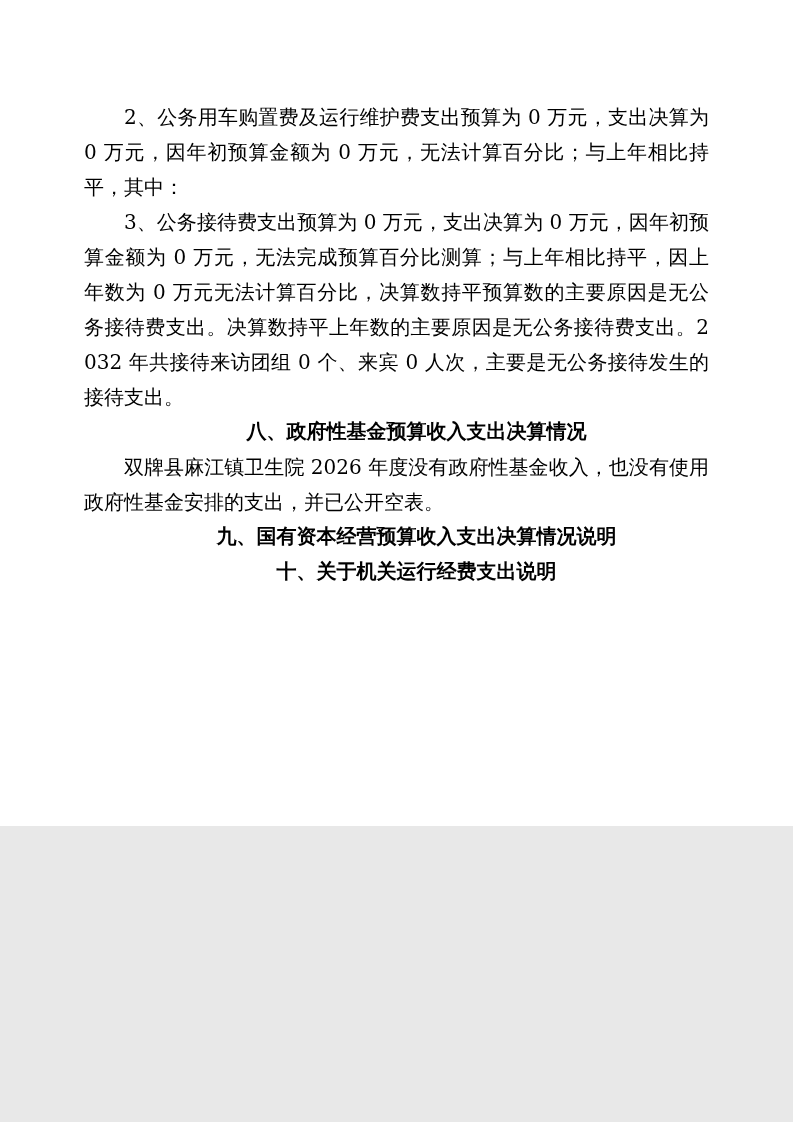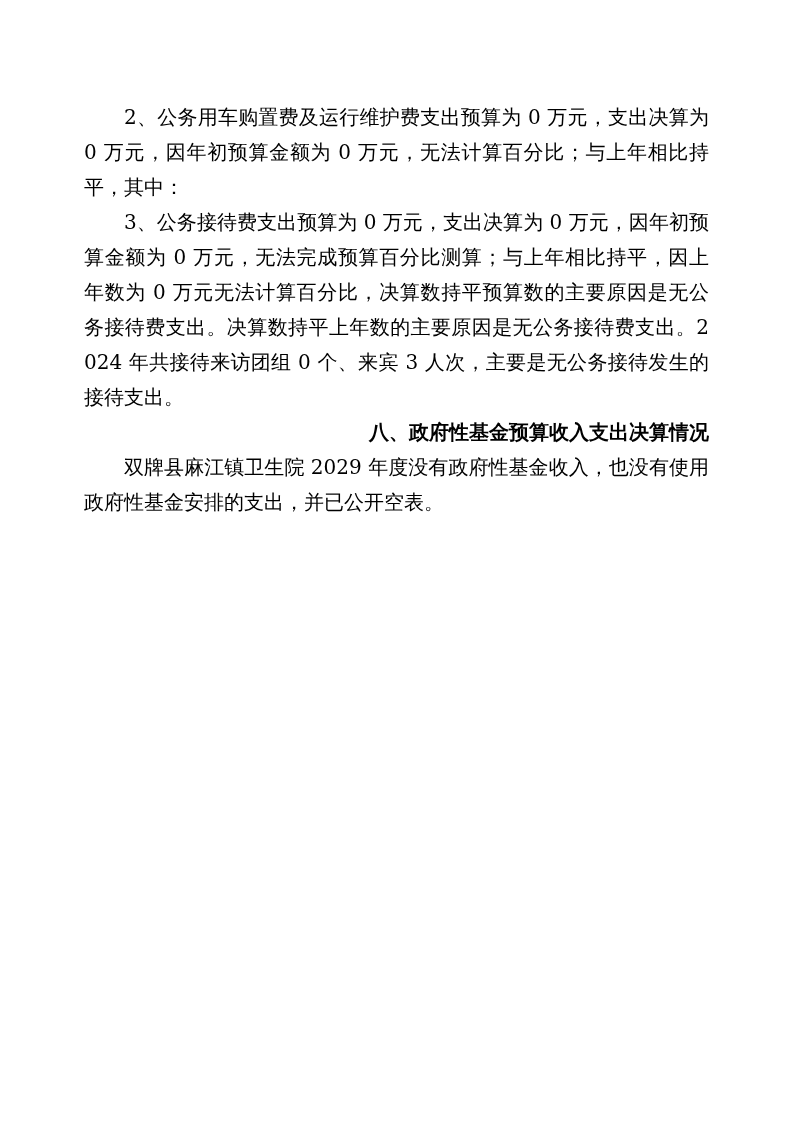--- a/index.html
+++ b/index.html
@@ -3,21 +3,21 @@
 <meta charset="utf-8">
 <style>
   html, body {
     margin: 0;
     padding: 0;
     background: #e8e8e8;
   }
   .page {
     position: relative;
     width: 793px;
-    height: 1122px;
+    height: 826px;
     margin: 0 auto;
     background: #ffffff;
     overflow: hidden;
   }
   .content {
     position: absolute;
     left: 84px;
     top: 100px;
     width: 625px;
   }
@@ -29,28 +29,30 @@
     line-height: 35px;
     text-indent: 2em;
     text-align: justify;
     word-break: break-all;
   }
   .content p.body {
     font-family: "DejaVu Serif", "Liberation Serif", serif;
     font-weight: normal;
   }
   .content p.heading {
-    font-family: Liberation Serif, serif;
+    font-family: Liberation Mono, monospace;
     font-weight: bold;
-    text-align: right;
+    text-align: center;
   }
 </style>
 </head>
 <body>
 
 <div class="page">
   <div class="content">
       <p class="body">2、公务用车购置费及运行维护费支出预算为 0 万元，支出决算为 0 万元，因年初预算金额为 0 万元，无法计算百分比；与上年相比持平，其中：</p>
-      <p class="body">3、公务接待费支出预算为 0 万元，支出决算为 0 万元，因年初预算金额为 0 万元，无法完成预算百分比测算；与上年相比持平，因上年数为 0 万元无法计算百分比，决算数持平预算数的主要原因是无公务接待费支出。决算数持平上年数的主要原因是无公务接待费支出。2024 年共接待来访团组 0 个、来宾 3 人次，主要是无公务接待发生的接待支出。</p>
+      <p class="body">3、公务接待费支出预算为 0 万元，支出决算为 0 万元，因年初预算金额为 0 万元，无法完成预算百分比测算；与上年相比持平，因上年数为 0 万元无法计算百分比，决算数持平预算数的主要原因是无公务接待费支出。决算数持平上年数的主要原因是无公务接待费支出。2032 年共接待来访团组 0 个、来宾 0 人次，主要是无公务接待发生的接待支出。</p>
       <p class="heading">八、政府性基金预算收入支出决算情况</p>
-      <p class="body">双牌县麻江镇卫生院 2029 年度没有政府性基金收入，也没有使用政府性基金安排的支出，并已公开空表。</p>
+      <p class="body">双牌县麻江镇卫生院 2026 年度没有政府性基金收入，也没有使用政府性基金安排的支出，并已公开空表。</p>
+      <p class="heading">九、国有资本经营预算收入支出决算情况说明</p>
+      <p class="heading">十、关于机关运行经费支出说明</p>
     </div>
 </div>
 
 </body></html>

